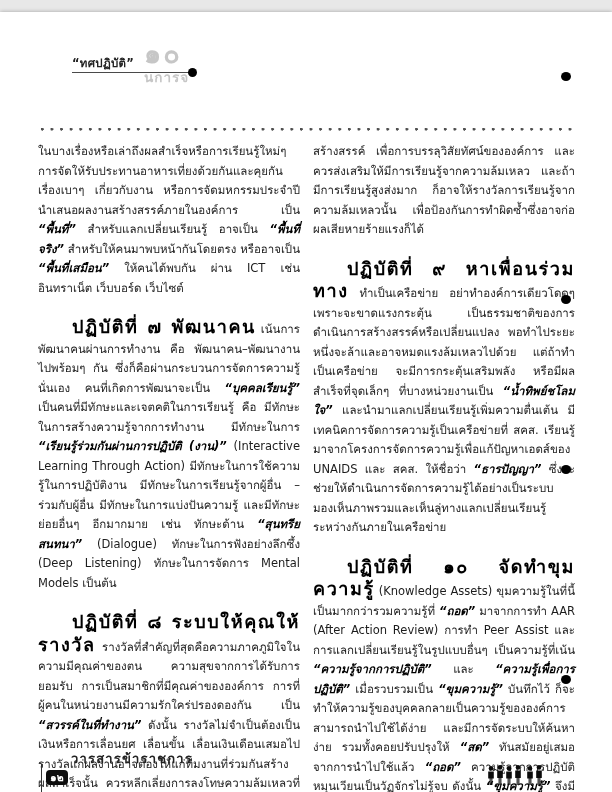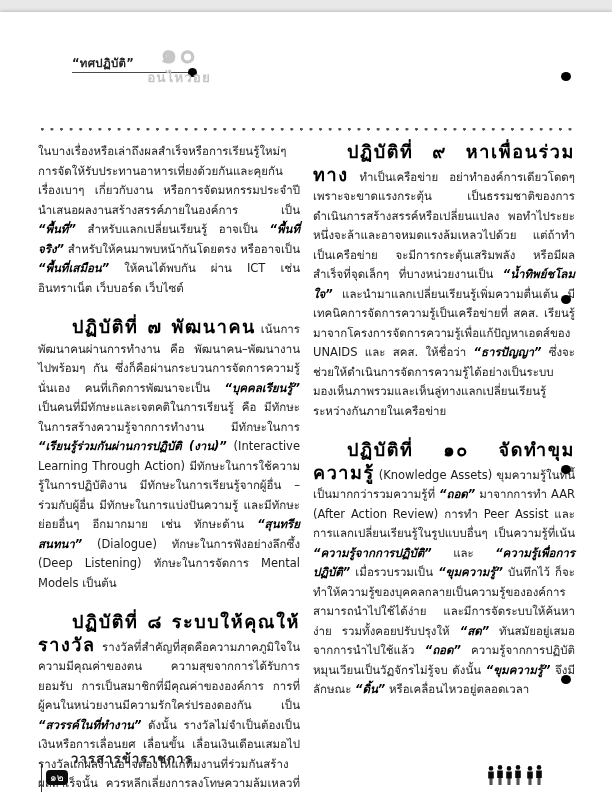--- a/index.html
+++ b/index.html
@@ -5,21 +5,21 @@
   html,body{margin:0;padding:0;background:#e8e8e8;}
   .page{
     position:relative;width:612px;height:792px;background:#ffffff;
     font-family:"DejaVu Sans","Liberation Sans",sans-serif;color:#1c1c1c;
     overflow:hidden;margin:12px auto;box-shadow:0 0 4px rgba(0,0,0,.3);
   }
   
   .kicker{position:absolute;left:72px;top:42px;font-size:11.5px;font-weight:bold;color:#222;letter-spacing:.3px;}
   .header-rule{position:absolute;left:72px;top:60px;width:120px;height:1px;background:#4a4a4a;}
   .header-dot{position:absolute;left:188px;top:56px;width:9px;height:9px;border-radius:50%;background:#000;}
-  .badge{position:absolute;left:144px;top:28px;width:70px;text-align:center;color:#c6c6c6;line-height:1;}
+  .badge{position:absolute;left:144px;top:28px;width:70px;text-align:left;color:#c6c6c6;line-height:1;}
   .badge-num{font-size:27px;font-weight:bold;letter-spacing:2px;}
   .badge-word{font-size:13.5px;font-weight:bold;margin-top:4px;letter-spacing:1px;}
   
   .dotted-sep{
     position:absolute;left:40px;top:115px;width:534px;height:5px;
     background-image:radial-gradient(circle at 2.2px 2.2px,#4f4f4f 1.25px,transparent 1.6px);
     background-size:9.6px 5px;background-repeat:repeat-x;
   }
   
   .columns{position:absolute;left:38px;top:130px;width:537px;display:flex;gap:13px;}
@@ -31,46 +31,47 @@
   .run-bold{font-weight:bold;color:#000;font-style:italic;}
   
   .margin-dot{position:absolute;left:561px;width:10px;height:9px;border-radius:50%;background:#000;}
   .md1{top:60px;}.md2{top:283px;}.md3{top:453px;}.md4{top:663px;}
   
   .ornament{position:absolute;left:487px;top:752px;width:62px;height:22px;}
   
   .footer-bar{position:absolute;left:41px;top:752px;width:1px;height:40px;background:#333;}
   .page-num{
     position:absolute;left:46px;top:758px;background:#0d0d0d;color:#fff;
-    font-size:10.5px;font-weight:normal;border-radius:4px;padding:1px 4px 2px;line-height:12px;
+    font-size:10.5px;font-weight:bold;border-radius:4px;padding:1px 4px 2px;line-height:12px;
   }
   .journal{position:absolute;left:71px;top:736px;font-size:13px;font-weight:bold;color:#222;letter-spacing:1.2px;}
 </style>
 </head>
 <body>
 
 <div class="page">
 
   <span class="kicker">“ทศปฏิบัติ”</span>
   <div class="header-rule"></div>
   <div class="header-dot"></div>
   <div class="badge">
     <div class="badge-num">๑๐</div>
-    <div class="badge-word">อนไหวอย</div>
+    <div class="badge-word">นการจ</div>
   </div>
 
   <div class="dotted-sep"></div>
 
   <main class="columns">
     <div class="col">
         <p class="no-indent"><span>ในบางเรื่องหรือเล่าถึงผลสำเร็จหรือการเรียนรู้ใหม่ๆ การจัดให้รับประทานอาหารเที่ยงด้วยกันและคุยกันเรื่องเบาๆ เกี่ยวกับงาน หรือการจัดมหกรรมประจำปี นำเสนอผลงานสร้างสรรค์ภายในองค์การ เป็น </span><span class="run-bold">“พื้นที่”</span><span> สำหรับแลกเปลี่ยนเรียนรู้ อาจเป็น </span><span class="run-bold">“พื้นที่จริง”</span><span> สำหรับให้คนมาพบหน้ากันโดยตรง หรืออาจเป็น </span><span class="run-bold">“พื้นที่เสมือน”</span><span> ให้คนได้พบกัน ผ่าน ICT เช่น อินทราเน็ต เว็บบอร์ด เว็บไซต์</span></p>
         <p><span class="run-heading">ปฏิบัติที่ ๗ พัฒนาคน</span><span> เน้นการพัฒนาคนผ่านการทำงาน คือ พัฒนาคน–พัฒนางานไปพร้อมๆ กัน ซึ่งก็คือผ่านกระบวนการจัดการความรู้นั่นเอง คนที่เกิดการพัฒนาจะเป็น </span><span class="run-bold">“บุคคลเรียนรู้”</span><span> เป็นคนที่มีทักษะและเจตคติในการเรียนรู้ คือ มีทักษะในการสร้างความรู้จากการทำงาน มีทักษะในการ </span><span class="run-bold">“เรียนรู้ร่วมกันผ่านการปฏิบัติ (งาน)”</span><span> (Interactive Learning Through Action) มีทักษะในการใช้ความรู้ในการปฏิบัติงาน มีทักษะในการเรียนรู้จากผู้อื่น – ร่วมกับผู้อื่น มีทักษะในการแบ่งปันความรู้ และมีทักษะย่อยอื่นๆ อีกมากมาย เช่น ทักษะด้าน </span><span class="run-bold">“สุนทรียสนทนา”</span><span> (Dialogue) ทักษะในการฟังอย่างลึกซึ้ง (Deep Listening) ทักษะในการจัดการ Mental Models เป็นต้น</span></p>
         <p><span class="run-heading">ปฏิบัติที่ ๘ ระบบให้คุณให้รางวัล</span><span> รางวัลที่สำคัญที่สุดคือความภาคภูมิใจในความมีคุณค่าของตน ความสุขจากการได้รับการยอมรับ การเป็นสมาชิกที่มีคุณค่าขององค์การ การที่ผู้คนในหน่วยงานมีความรักใคร่ปรองดองกัน เป็น </span><span class="run-bold">“สวรรค์ในที่ทำงาน”</span><span> ดังนั้น รางวัลไม่จำเป็นต้องเป็นเงินหรือการเลื่อนยศ เลื่อนขั้น เลื่อนเงินเดือนเสมอไป รางวัลแก่ผลงานอาจต้องให้แก่ทีมงานที่ร่วมกันสร้างผลสำเร็จนั้น ควรหลีกเลี่ยงการลงโทษความล้มเหลวที่เกิดจากการริเริ่ม</span></p>
       </div>
     <div class="col">
+        <p class="no-indent"><span>สร้างสรรค์ เพื่อการบรรลุวิสัยทัศน์ขององค์การ และควรส่งเสริมให้มีการเรียนรู้จากความล้มเหลว และถ้ามีการเรียนรู้สูงส่งมาก ก็อาจให้รางวัลการเรียนรู้จากความล้มเหลวนั้น เพื่อป้องกันการทำผิดซ้ำซึ่งอาจก่อผลเสียหายร้ายแรงก็ได้</span></p>
         <p><span class="run-heading">ปฏิบัติที่ ๙ หาเพื่อนร่วมทาง</span><span> ทำเป็นเครือข่าย อย่าทำองค์การเดียวโดดๆ เพราะจะขาดแรงกระตุ้น เป็นธรรมชาติของการดำเนินการสร้างสรรค์หรือเปลี่ยนแปลง พอทำไประยะหนึ่งจะล้าและอาจหมดแรงล้มเหลวไปด้วย แต่ถ้าทำเป็นเครือข่าย จะมีการกระตุ้นเสริมพลัง หรือมีผลสำเร็จที่จุดเล็กๆ ที่บางหน่วยงานเป็น </span><span class="run-bold">“น้ำทิพย์ชโลมใจ”</span><span> และนำมาแลกเปลี่ยนเรียนรู้เพิ่มความตื่นเต้น มีเทคนิคการจัดการความรู้เป็นเครือข่ายที่ สคส. เรียนรู้มาจากโครงการจัดการความรู้เพื่อแก้ปัญหาเอดส์ของ UNAIDS และ สคส. ให้ชื่อว่า </span><span class="run-bold">“ธารปัญญา”</span><span> ซึ่งจะช่วยให้ดำเนินการจัดการความรู้ได้อย่างเป็นระบบ มองเห็นภาพรวมและเห็นลู่ทางแลกเปลี่ยนเรียนรู้ระหว่างกันภายในเครือข่าย</span></p>
         <p><span class="run-heading">ปฏิบัติที่ ๑๐ จัดทำขุมความรู้</span><span> (Knowledge Assets) ขุมความรู้ในที่นี้เป็นมากกว่ารวมความรู้ที่ </span><span class="run-bold">“ถอด”</span><span> มาจากการทำ AAR (After Action Review) การทำ Peer Assist และการแลกเปลี่ยนเรียนรู้ในรูปแบบอื่นๆ เป็นความรู้ที่เน้น </span><span class="run-bold">“ความรู้จากการปฏิบัติ”</span><span> และ </span><span class="run-bold">“ความรู้เพื่อการปฏิบัติ”</span><span> เมื่อรวบรวมเป็น </span><span class="run-bold">“ขุมความรู้”</span><span> บันทึกไว้ ก็จะทำให้ความรู้ของบุคคลกลายเป็นความรู้ขององค์การ สามารถนำไปใช้ได้ง่าย และมีการจัดระบบให้ค้นหาง่าย รวมทั้งคอยปรับปรุงให้ </span><span class="run-bold">“สด”</span><span> ทันสมัยอยู่เสมอ จากการนำไปใช้แล้ว </span><span class="run-bold">“ถอด”</span><span> ความรู้จากการปฏิบัติหมุนเวียนเป็นวัฏจักรไม่รู้จบ ดังนั้น </span><span class="run-bold">“ขุมความรู้”</span><span> จึงมีลักษณะ </span><span class="run-bold">“ดิ้น”</span><span> หรือเคลื่อนไหวอยู่ตลอดเวลา</span></p>
       </div>
   </main>
 
   <div class="margin-dot md1"></div>
   <div class="margin-dot md2"></div>
   <div class="margin-dot md3"></div>
   <div class="margin-dot md4"></div>
 

